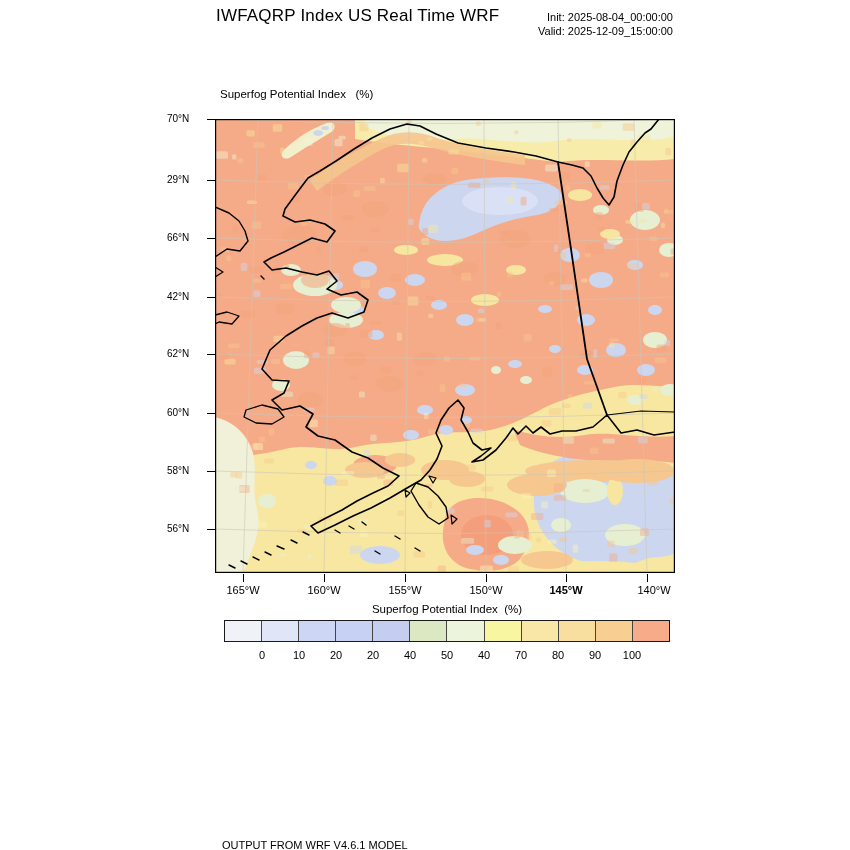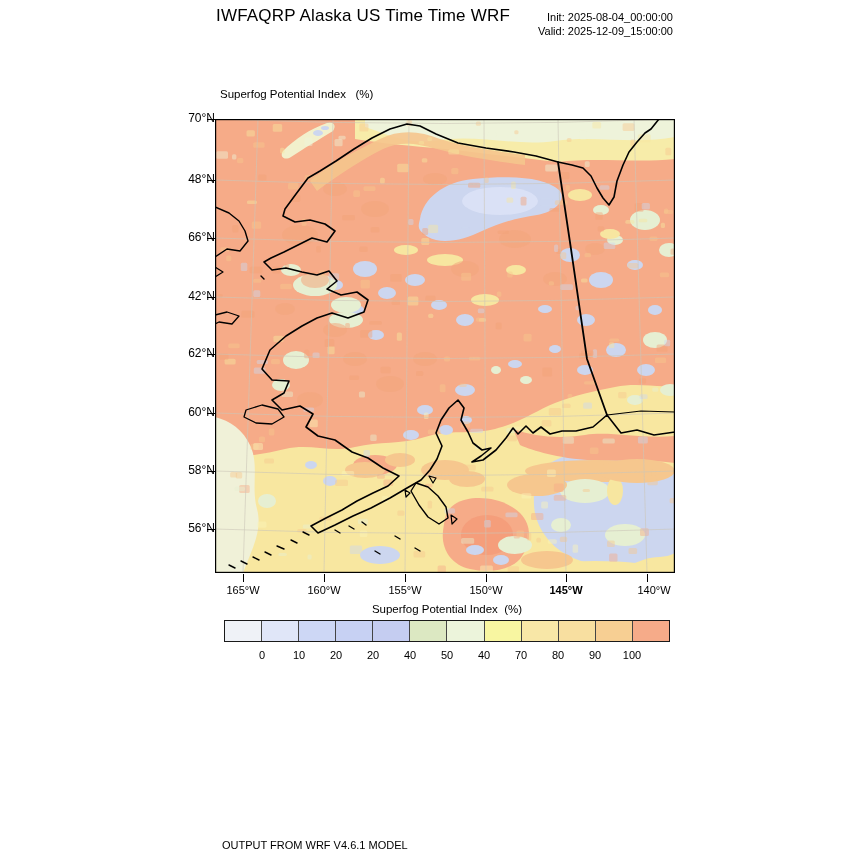--- a/index.html
+++ b/index.html
@@ -6,35 +6,35 @@
   body{
     width:850px;height:850px;position:relative;background:#ffffff;
     font-family:"Liberation Sans","DejaVu Sans",sans-serif;color:#000;
     overflow:hidden;
   }
   .abs{position:absolute;}
   #main-title{left:216px;top:6px;font-size:17px;letter-spacing:.2px;white-space:pre;}
   #init-valid{left:500px;top:10px;width:173px;text-align:right;font-size:11px;line-height:14px;}
   #map-subtitle{left:220px;top:88px;font-size:11.5px;white-space:pre;}
   #map-wrap{left:215px;top:119px;width:460px;height:454px;}
-  .lat-label{width:48px;left:167px;text-align:right;font-size:12px;height:13px;line-height:13px;}
+  .lat-label{width:48px;left:167px;font-size:10px;height:13px;line-height:13px;}
   .lat-tick{left:207px;width:8px;height:1px;background:#000;}
   .lon-label{top:584px;width:56px;text-align:center;font-size:11px;}
   .lon-tick{top:574px;width:1px;height:8px;background:#000;}
   #cbar-title{left:297px;top:603px;width:300px;text-align:center;font-size:11.5px;white-space:pre;}
   #cbar{left:225px;top:621px;width:444px;height:20px;display:flex;outline:1px solid #1a1a1a;}
   .cbar-cell{flex:1 1 0;height:100%;border-left:1px solid #444;box-sizing:border-box;}
   .cbar-cell:first-child{border-left:none;}
   .cbar-label{top:649px;width:34px;text-align:center;font-size:11px;}
   #footer{left:222px;top:810px;font-size:11px;line-height:14px;white-space:pre;}
 </style>
 </head>
 <body>
 
-<div class="abs" id="main-title">IWFAQRP Alaska US Time Time WRF</div>
+<div class="abs" id="main-title">IWFAQRP Index US Real Time WRF</div>
 
 <div class="abs" id="init-valid">
   <div>Init: 2025-08-04_00:00:00</div>
   <div>Valid: 2025-12-09_15:00:00</div>
 </div>
 
 <div class="abs" id="map-subtitle">Superfog Potential Index   (%)</div>
 
 <div class="abs" id="map-wrap">
 <svg id="map-svg" width="460" height="454" viewBox="0 0 460 454" xmlns="http://www.w3.org/2000/svg">
@@ -412,21 +412,21 @@
     <path d="M0,148 L8,153 L0,158" stroke-width="1.2"></path>
     <path d="M46,157 l3,3" stroke-width="1.4"></path>
   </g>
   <rect x="0.6" y="0.6" width="458.8" height="452.8" fill="none" stroke="#000" stroke-width="1.2"></rect>
 </svg>
 </div>
 
 <div id="axis-layer">
     <div class="abs lat-label" style="top: 112px;">70°N</div>
     <div class="abs lat-tick" style="top: 119px;"></div>
-    <div class="abs lat-label" style="top: 173px;">48°N</div>
+    <div class="abs lat-label" style="top: 173px;">29°N</div>
     <div class="abs lat-tick" style="top: 180px;"></div>
     <div class="abs lat-label" style="top: 231px;">66°N</div>
     <div class="abs lat-tick" style="top: 238px;"></div>
     <div class="abs lat-label" style="top: 290px;">42°N</div>
     <div class="abs lat-tick" style="top: 297px;"></div>
     <div class="abs lat-label" style="top: 347px;">62°N</div>
     <div class="abs lat-tick" style="top: 354px;"></div>
     <div class="abs lat-label" style="top: 406px;">60°N</div>
     <div class="abs lat-tick" style="top: 413px;"></div>
     <div class="abs lat-label" style="top: 464px;">58°N</div>

